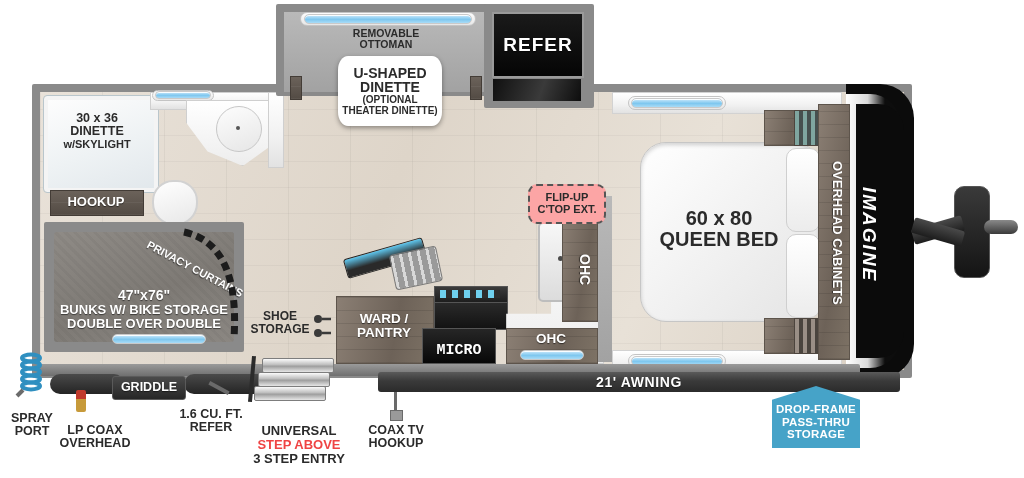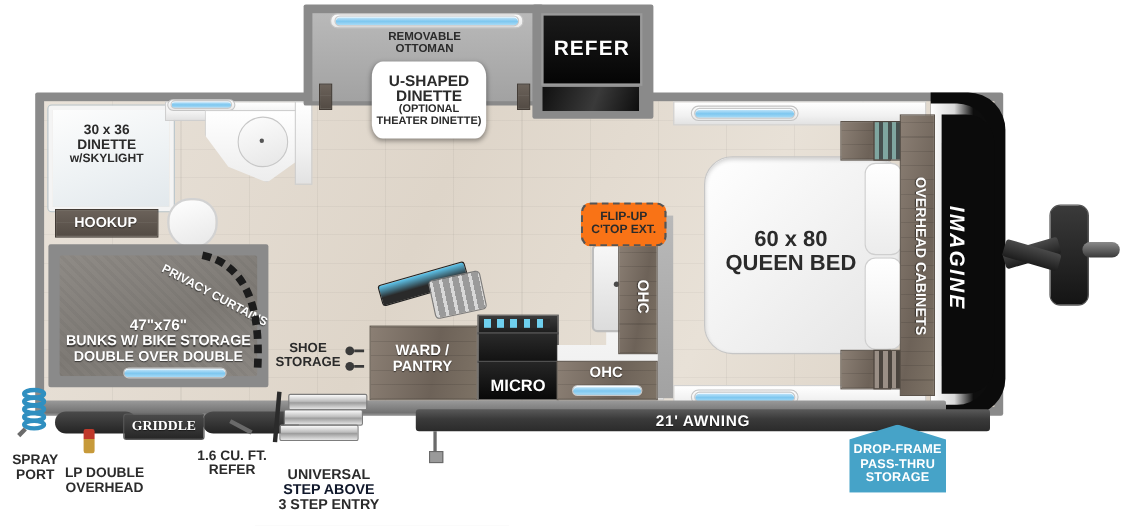--- a/index.html
+++ b/index.html
@@ -40,21 +40,21 @@
   .badge{background:#46a3c8;color:#fff;font-weight:bold;text-align:center;
          line-height:1.08;letter-spacing:.2px;display:flex;align-items:center;
          justify-content:center;}
   .badge-down{clip-path:polygon(0 0,100% 0,100% 74%,57% 74%,50% 100%,43% 74%,0 74%);}
   .badge-up{clip-path:polygon(50% 0,100% 22%,100% 100%,0 100%,0 22%);}
   
   .bubble{background:#fff;border-radius:10px/14px;
           box-shadow:0 2px 5px rgba(0,0,0,.38);
           display:flex;flex-direction:column;align-items:center;
           justify-content:center;}
-  .bubble-dash{background:#f97316;border-radius:9px;
+  .bubble-dash{background:#fca5a5;border-radius:9px;
           border:2px dashed #555;}
   
   .awning{background:linear-gradient(180deg,#5a5a5a,#3a3a3a 45%,#2b2b2b);
           border-radius:3px;display:flex;align-items:center;justify-content:center;}
   .frame{background:linear-gradient(180deg,#9a9a9a,#6f6f6f);border-radius:2px;}
   .step{background:linear-gradient(180deg,#fbfbfb,#bdbdbd 45%,#9d9d9d 55%,#e6e6e6);
         border:1px solid #7d7d7d;border-radius:2px;}
   .darktank{background:linear-gradient(180deg,#4a4a4a,#242424);border-radius:14px;}
   .griddle{background:linear-gradient(180deg,#4a4a4a,#262626);border:1px solid #5a5a5a;
            border-radius:3px;display:flex;align-items:center;justify-content:center;}
@@ -179,21 +179,21 @@
   <div class="abs" style="left:392px;top:250px;width:46px;height:34px;border-radius:4px;transform:rotate(-12deg);
               background:repeating-linear-gradient(90deg,#d8d8d8 0 3px,#9a9a9a 3px 9px);
               border:1px solid #7a7a7a;"></div>
 
   <div class="abs" style="left:434px;top:286px;width:72px;height:16px;
               background:linear-gradient(180deg,#3b3b3b,#1c1c1c);border:1px solid #555;"></div>
   <div class="abs" style="left:440px;top:290px;width:60px;height:8px;
               background:repeating-linear-gradient(90deg,#6fd0ee 0 6px,#2d2d2d 6px 12px);"></div>
   <div class="abs" style="left:434px;top:302px;width:72px;height:26px;
               background:linear-gradient(180deg,#2a2a2a,#121212);border:1px solid #555;"></div>
-  <div class="abs micro" style="left:434px;top:328px;width:72px;height:34px;">
+  <div class="abs micro" style="left:422px;top:328px;width:72px;height:34px;font-family:Liberation Mono, monospace;">
     <span class="lblw" style="font-size:15px;margin-bottom:4px;">MICRO</span>
   </div>
 
   <div class="abs counterw" style="left:506px;top:216px;width:96px;height:146px;
               clip-path:polygon(46% 0,100% 0,100% 100%,0 100%,0 66%,46% 66%);"></div>
   <div class="abs sink" style="left:538px;top:222px;width:44px;height:76px;"></div>
   <div class="abs" style="left:558px;top:256px;width:5px;height:5px;border-radius:50%;background:#4a4a4a;"></div>
 
   <div class="abs woodcab" style="left:562px;top:216px;width:34px;height:104px;"></div>
   <div class="abs lblw" style="left:566px;top:240px;width:26px;font-size:14px;writing-mode:vertical-rl;
@@ -250,21 +250,21 @@
               writing-mode:vertical-rl;text-align:center;">OVERHEAD CABINETS</div>
 
   <div class="abs frame" style="left:40px;top:364px;width:820px;height:12px;"></div>
   <div class="abs awning" style="left:338px;top:372px;width:522px;height:20px;margin-left:40px;">
     <span class="lblw" style="font-size:14px;letter-spacing:.6px;">21' AWNING</span>
   </div>
 
   <div class="abs darktank" style="left:50px;top:374px;width:74px;height:20px;"></div>
   <div class="abs darktank" style="left:184px;top:374px;width:88px;height:20px;"></div>
 
-  <div class="abs griddle" style="left:112px;top:376px;width:72px;height:22px;font-family:Liberation Serif, serif;">
+  <div class="abs griddle" style="left:112px;top:376px;width:72px;height:22px;">
     <span class="lblw" style="font-size:12.5px;">GRIDDLE</span>
   </div>
 
   <svg class="abs" style="left:14px;top:352px;width:34px;height:52px;" viewBox="0 0 34 52">
     <g stroke="#2f8fc0" stroke-width="4" fill="none">
       <ellipse cx="17" cy="6" rx="9" ry="3.4"></ellipse>
         <ellipse cx="17" cy="13" rx="9" ry="3.4"></ellipse>
       <ellipse cx="17" cy="20" rx="9" ry="3.4"></ellipse>
         <ellipse cx="17" cy="27" rx="9" ry="3.4"></ellipse>
       <ellipse cx="17" cy="34" rx="9" ry="3.4"></ellipse>
@@ -272,42 +272,46 @@
     <path d="M9 38 L3 44" stroke="#6b6b6b" stroke-width="4" fill="none"></path>
   </svg>
   <div class="abs lbl" style="left:4px;top:412px;width:56px;font-size:12.5px;">
     <div>SPRAY</div>
     <div>PORT</div>
   </div>
 
   <div class="abs" style="left:76px;top:390px;width:10px;height:22px;border-radius:2px;
               background:linear-gradient(180deg,#c0392b 0 40%,#c79a3a 40%);"></div>
   <div class="abs lbl" style="left:50px;top:424px;width:90px;font-size:12.5px;">
-    <div>LP DOUBLE</div>
+    <div>LP COAX</div>
     <div>OVERHEAD</div>
   </div>
 
   <div class="abs leadline" style="left:208px;top:386px;width:22px;height:4px;transform:rotate(28deg);"></div>
   <div class="abs lbl" style="left:168px;top:408px;width:86px;font-size:12.5px;">
     <div>1.6 CU. FT.</div>
     <div>REFER</div>
   </div>
 
   <div class="abs step" style="left:262px;top:358px;width:70px;height:13px;"></div>
   <div class="abs step" style="left:258px;top:372px;width:70px;height:13px;"></div>
   <div class="abs step" style="left:254px;top:386px;width:70px;height:13px;"></div>
   <div class="abs" style="left:250px;top:356px;width:4px;height:46px;background:#2b2b2b;transform:rotate(5deg);"></div>
   <div class="abs lbl" style="left:244px;top:424px;width:110px;font-size:13px;">
     <div>UNIVERSAL</div>
-    <div style="color:#0f172a;">STEP ABOVE</div>
+    <div style="color:#ef4444;">STEP ABOVE</div>
     <div>3 STEP ENTRY</div>
   </div>
 
   <div class="abs leadline" style="left:394px;top:392px;width:3px;height:22px;"></div>
   <div class="abs" style="left:390px;top:410px;width:11px;height:9px;background:#9a9a9a;border:1px solid #6a6a6a;"></div>
+  <div class="abs lbl" style="left:358px;top:424px;width:76px;font-size:12.5px;">
+    <div>COAX TV</div>
+    <div>HOOKUP</div>
+  </div>
 
 
   <div class="abs badge badge-up" style="left:772px;top:386px;width:88px;height:62px;font-size:11.5px;flex-direction:column;
               padding-top:10px;box-sizing:border-box;">
     <div>DROP-FRAME</div>
     <div>PASS-THRU</div>
     <div>STORAGE</div>
   </div>
 
 </div>

